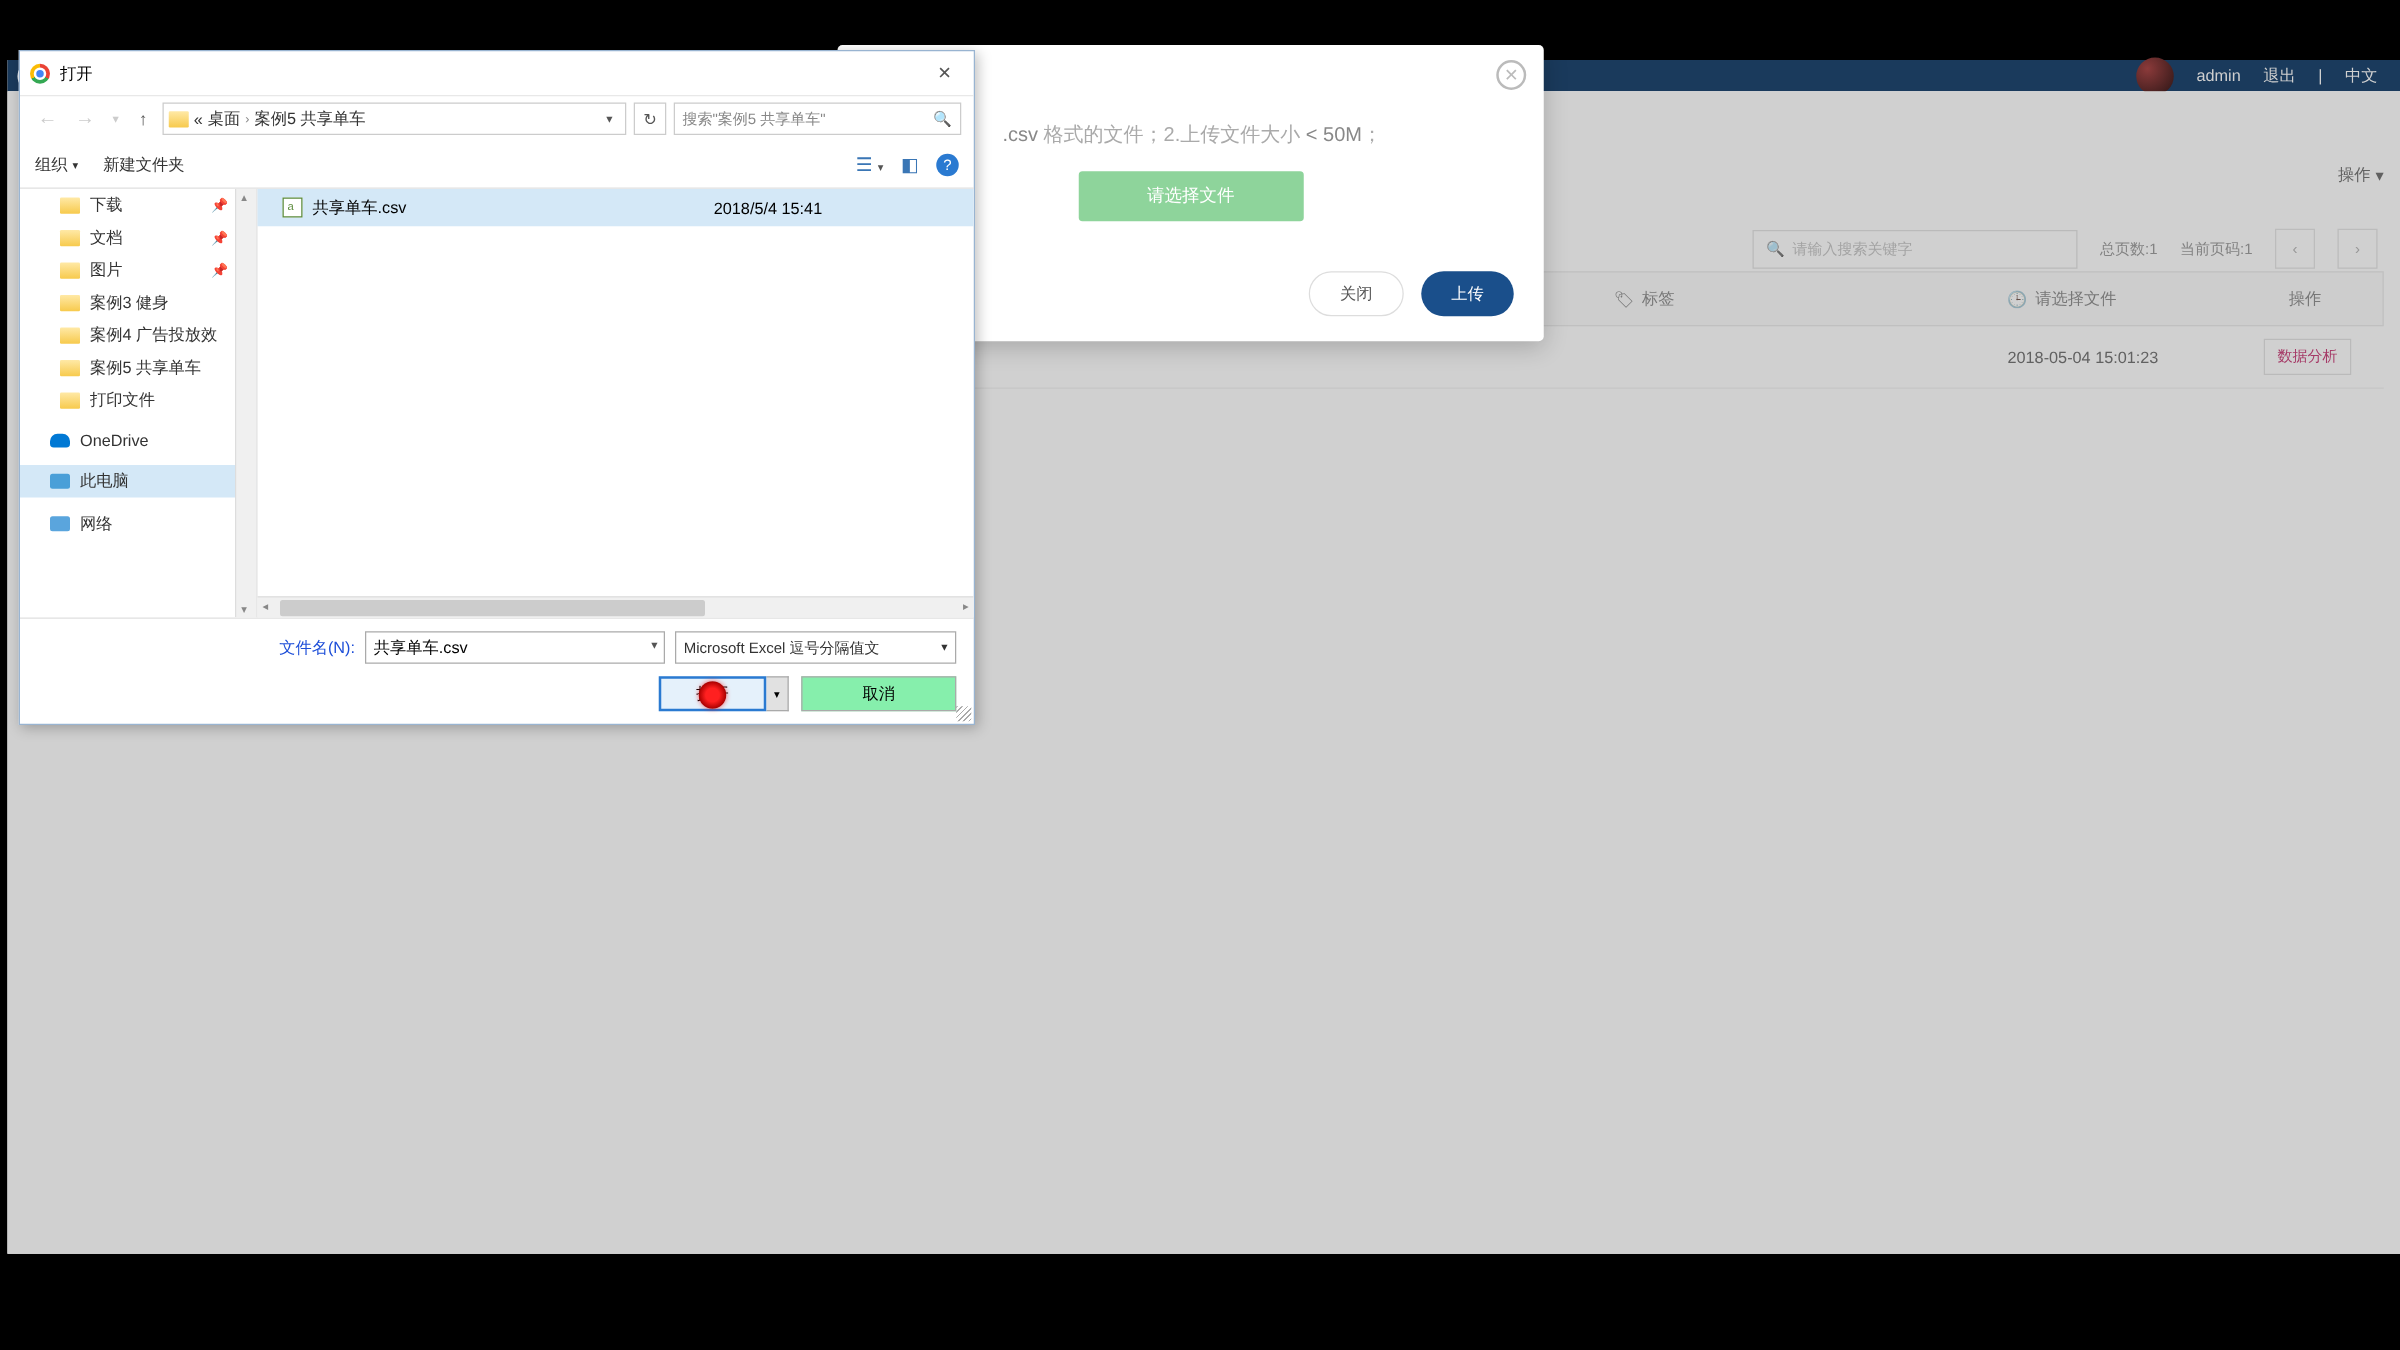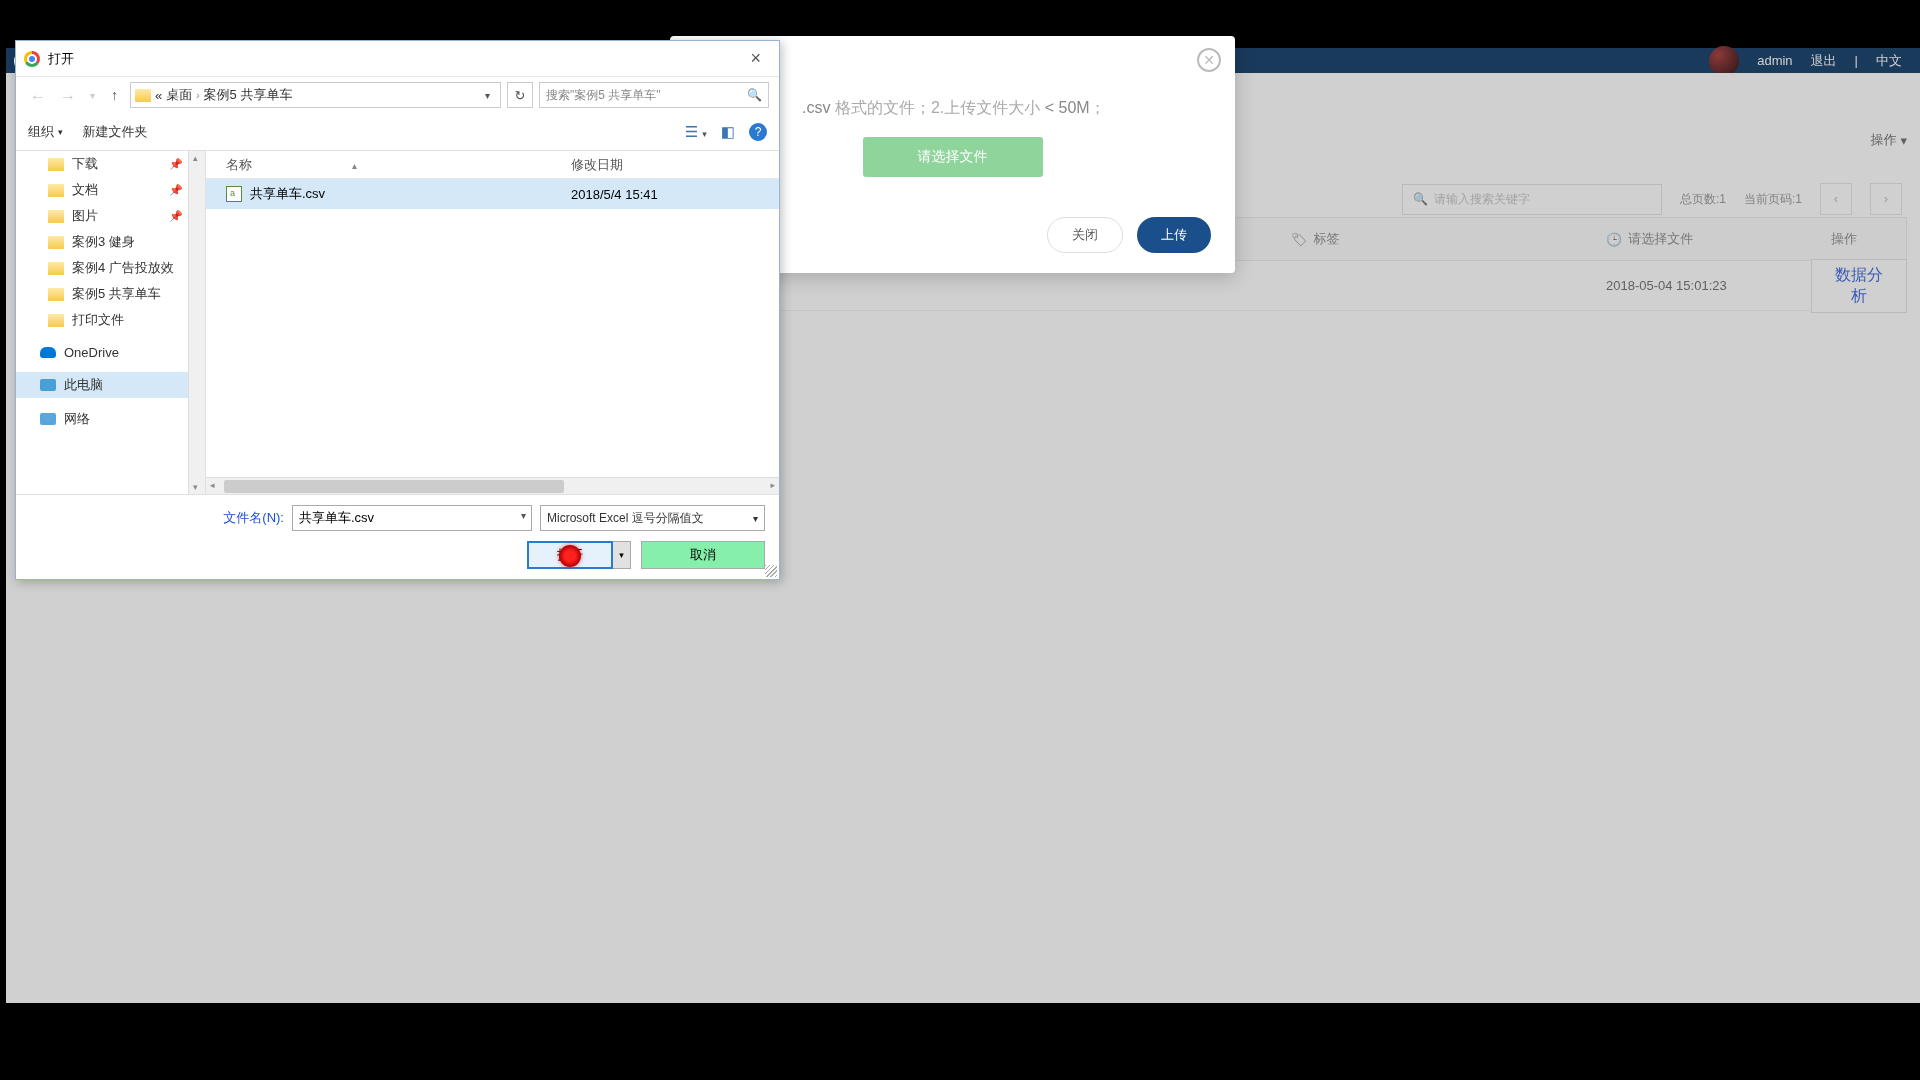--- a/index.html
+++ b/index.html
@@ -22,21 +22,21 @@
 .overlay-dim { position: absolute; top: 0; left: 0; right: 0; bottom: 0; background: rgba(120,120,120,0.35); }
 
 
 .table-area { position: absolute; top: 100px; left: 15px; right: 15px; }
 .table-header-row { display: flex; align-items: center; background: #fafafa; border: 1px solid #e6e6e6; height: 44px; color: #777; font-size: 13px; }
 .th-tags { position: absolute; left: 1270px; display: flex; align-items: center; gap: 6px; }
 .th-update { position: absolute; left: 1585px; display: flex; align-items: center; gap: 6px; }
 .th-ops { position: absolute; left: 1810px; }
 .table-data-row { display: flex; align-items: center; height: 50px; font-size: 13px; color: #555; border-bottom: 1px solid #f0f0f0; position: relative; }
 .td-date { position: absolute; left: 1585px; }
-.td-btn { position: absolute; left: 1790px; border: 1px solid #ddd; padding: 5px 20px; background: #fff; color: #1d4ed8; font-size: 16px; }
+.td-btn { position: absolute; left: 1790px; border: 1px solid #ddd; padding: 5px 10px; background: #fff; color: #be185d; font-size: 12px; }
 
 .toolbar-row { position: absolute; top: 58px; right: 15px; display: flex; align-items: center; gap: 14px; }
 .ops-dropdown { font-size: 13px; color: #555; display: flex; align-items: center; gap: 4px; }
 
 .search-row { position: absolute; top: 110px; right: 20px; display: flex; align-items: center; gap: 18px; font-size: 12px; color: #888; }
 .search-box-bg { border: 1px solid #ddd; padding: 6px 10px; width: 260px; display: flex; align-items: center; gap: 6px; background: #fff; }
 .pager-btn { border: 1px solid #e0e0e0; width: 32px; height: 32px; display: flex; align-items: center; justify-content: center; background: #fff; color: #aaa; }
 
 
 .upload-modal { position: absolute; top: 36px; left: 670px; width: 565px; background: #fff; border-radius: 4px; box-shadow: 0 4px 20px rgba(0,0,0,0.2); padding: 20px 24px; }
@@ -273,24 +273,20 @@
         </div>
       <div style="height:8px"></div>
       <div class="sb-item" style="padding-left:24px">
           <span class="sb-net"></span>
           <span>网络</span>
         </div>
       <div class="fd-sb-scroll"></div>
     </div>
 
     <div class="fd-filelist">
-      <div class="fl-header">
-        <div class="fl-col-name"><span>名称</span><span class="fl-sort">▴</span></div>
-        <div class="fl-col-date">修改日期</div>
-      </div>
       <div class="fl-row">
         <div class="fl-col-name" style="display:flex;align-items:center">
           <span class="fl-file-icon"></span>
           <span>共享单车.csv</span>
         </div>
         <div class="fl-col-date">2018/5/4 15:41</div>
       </div>
       <div class="fl-hscroll">
           <div class="fl-hscroll-thumb"></div>
         </div>

